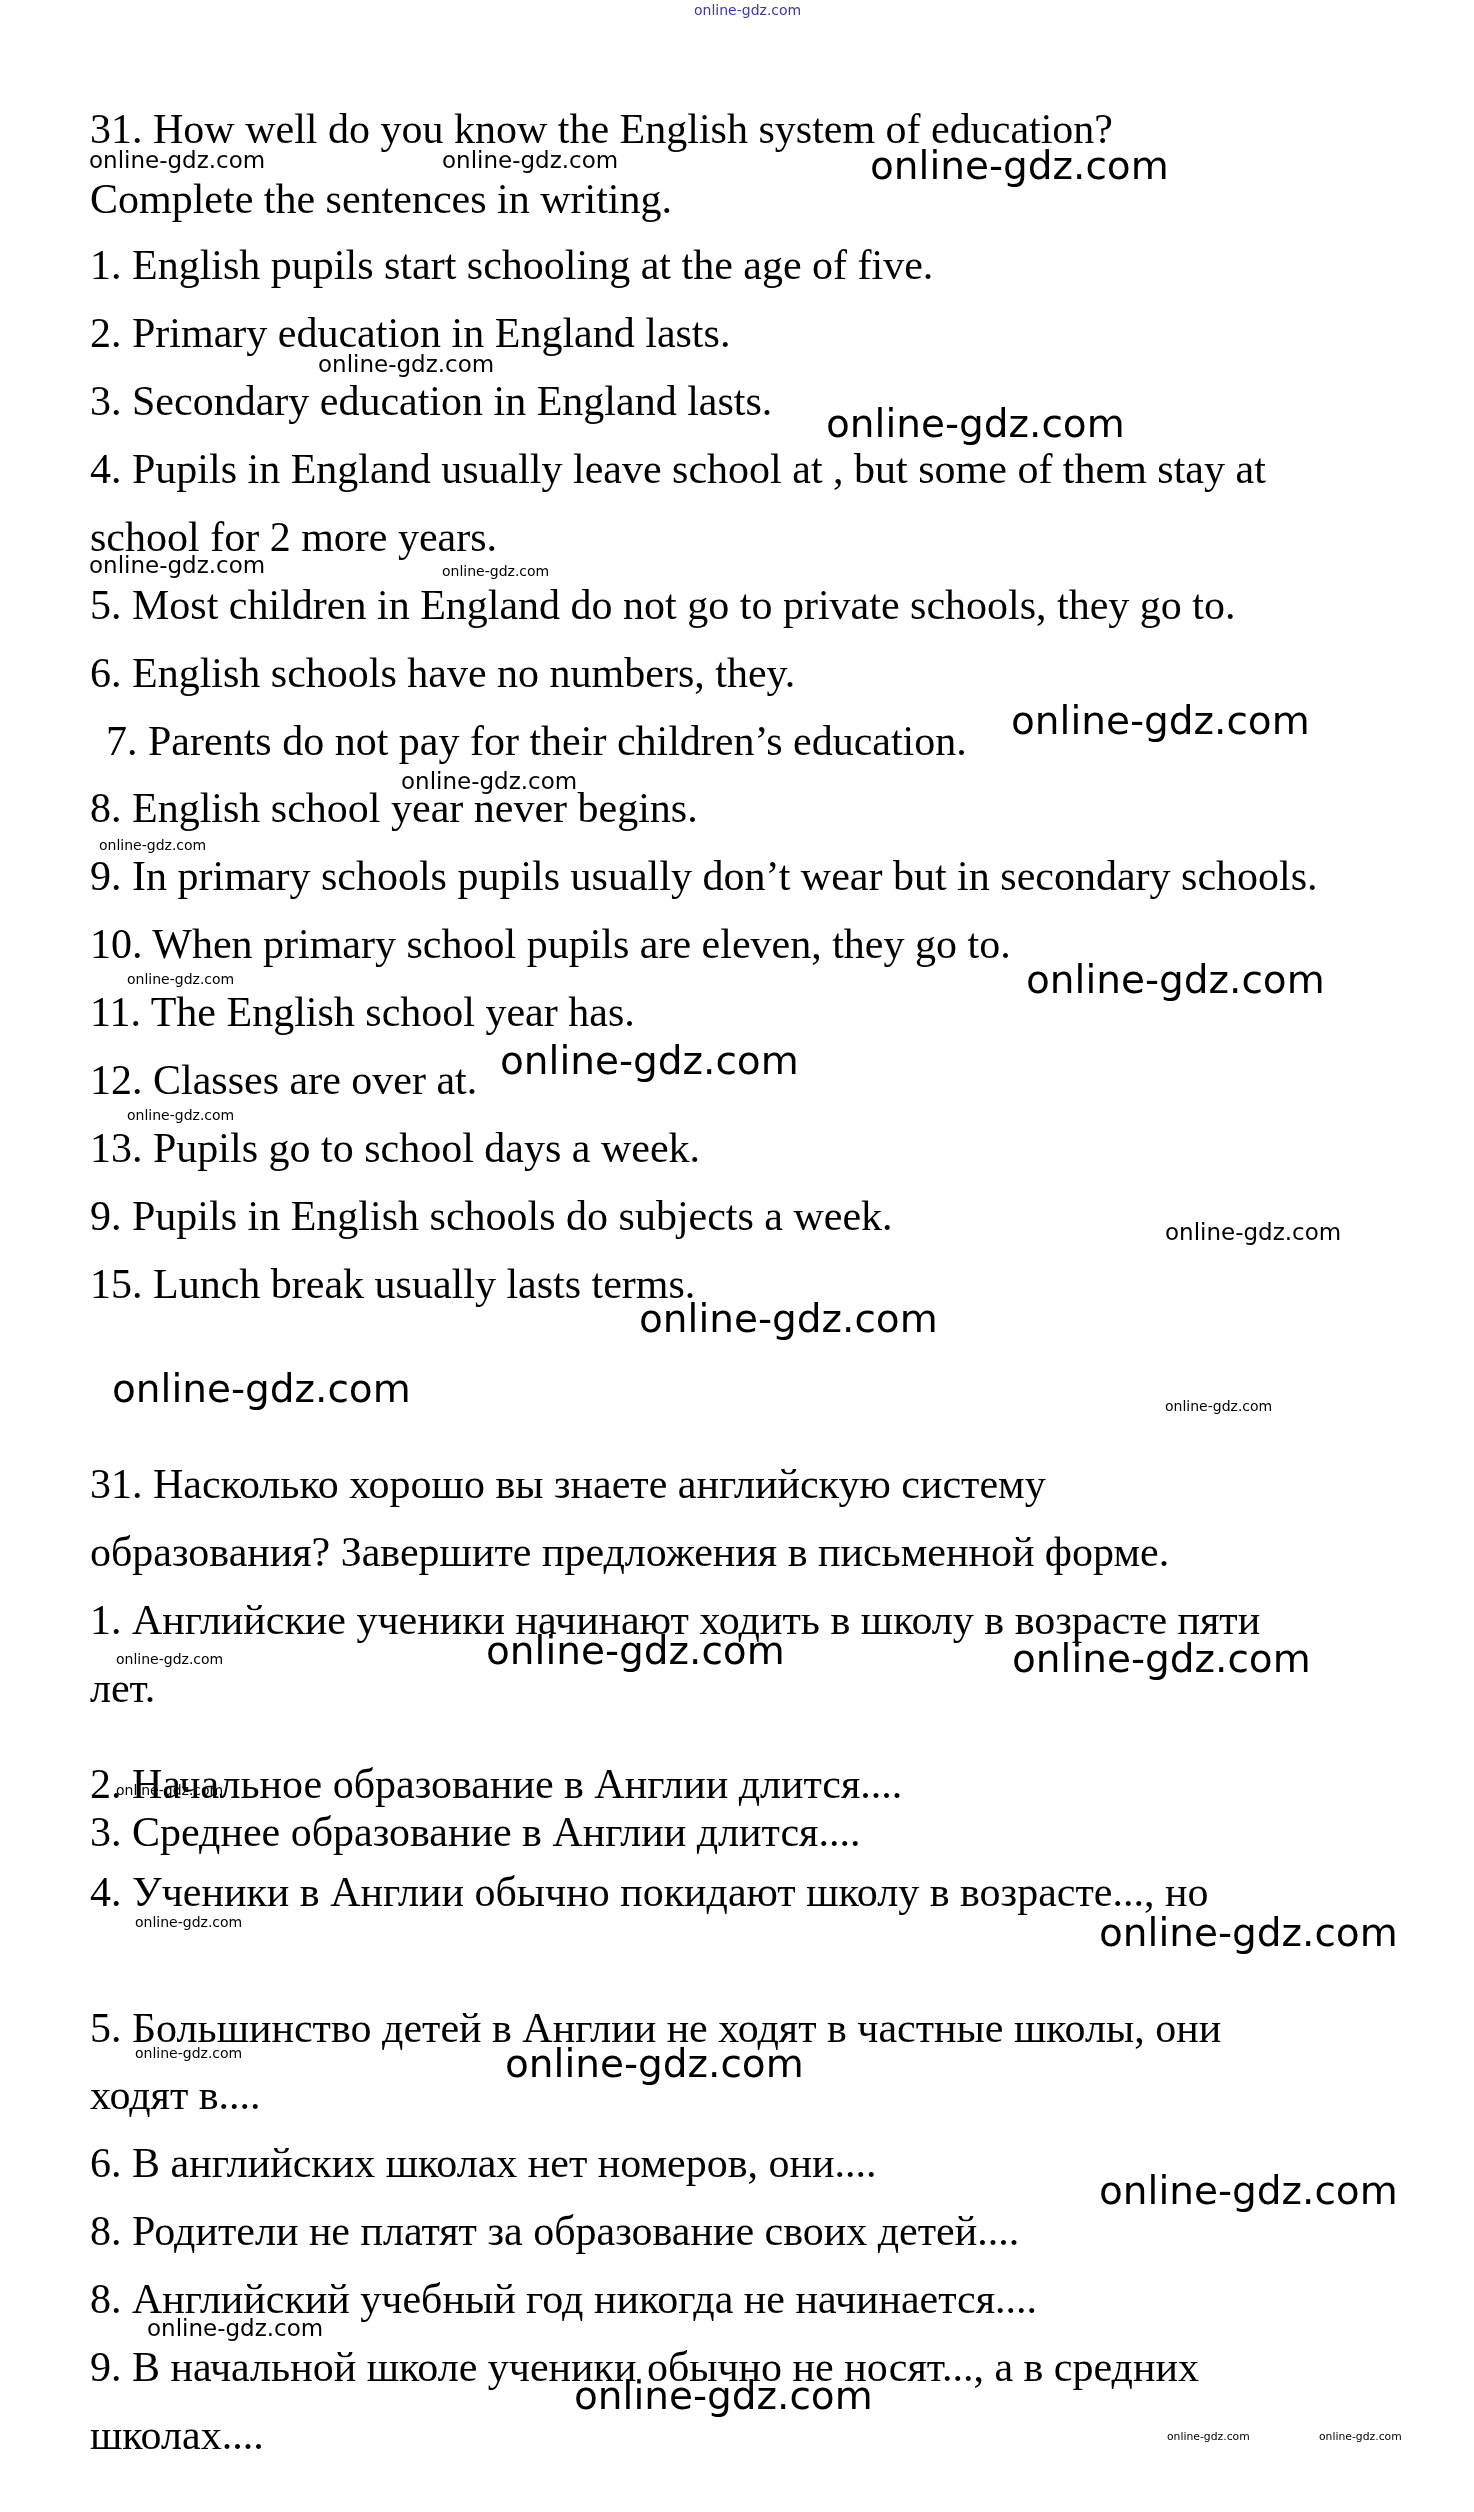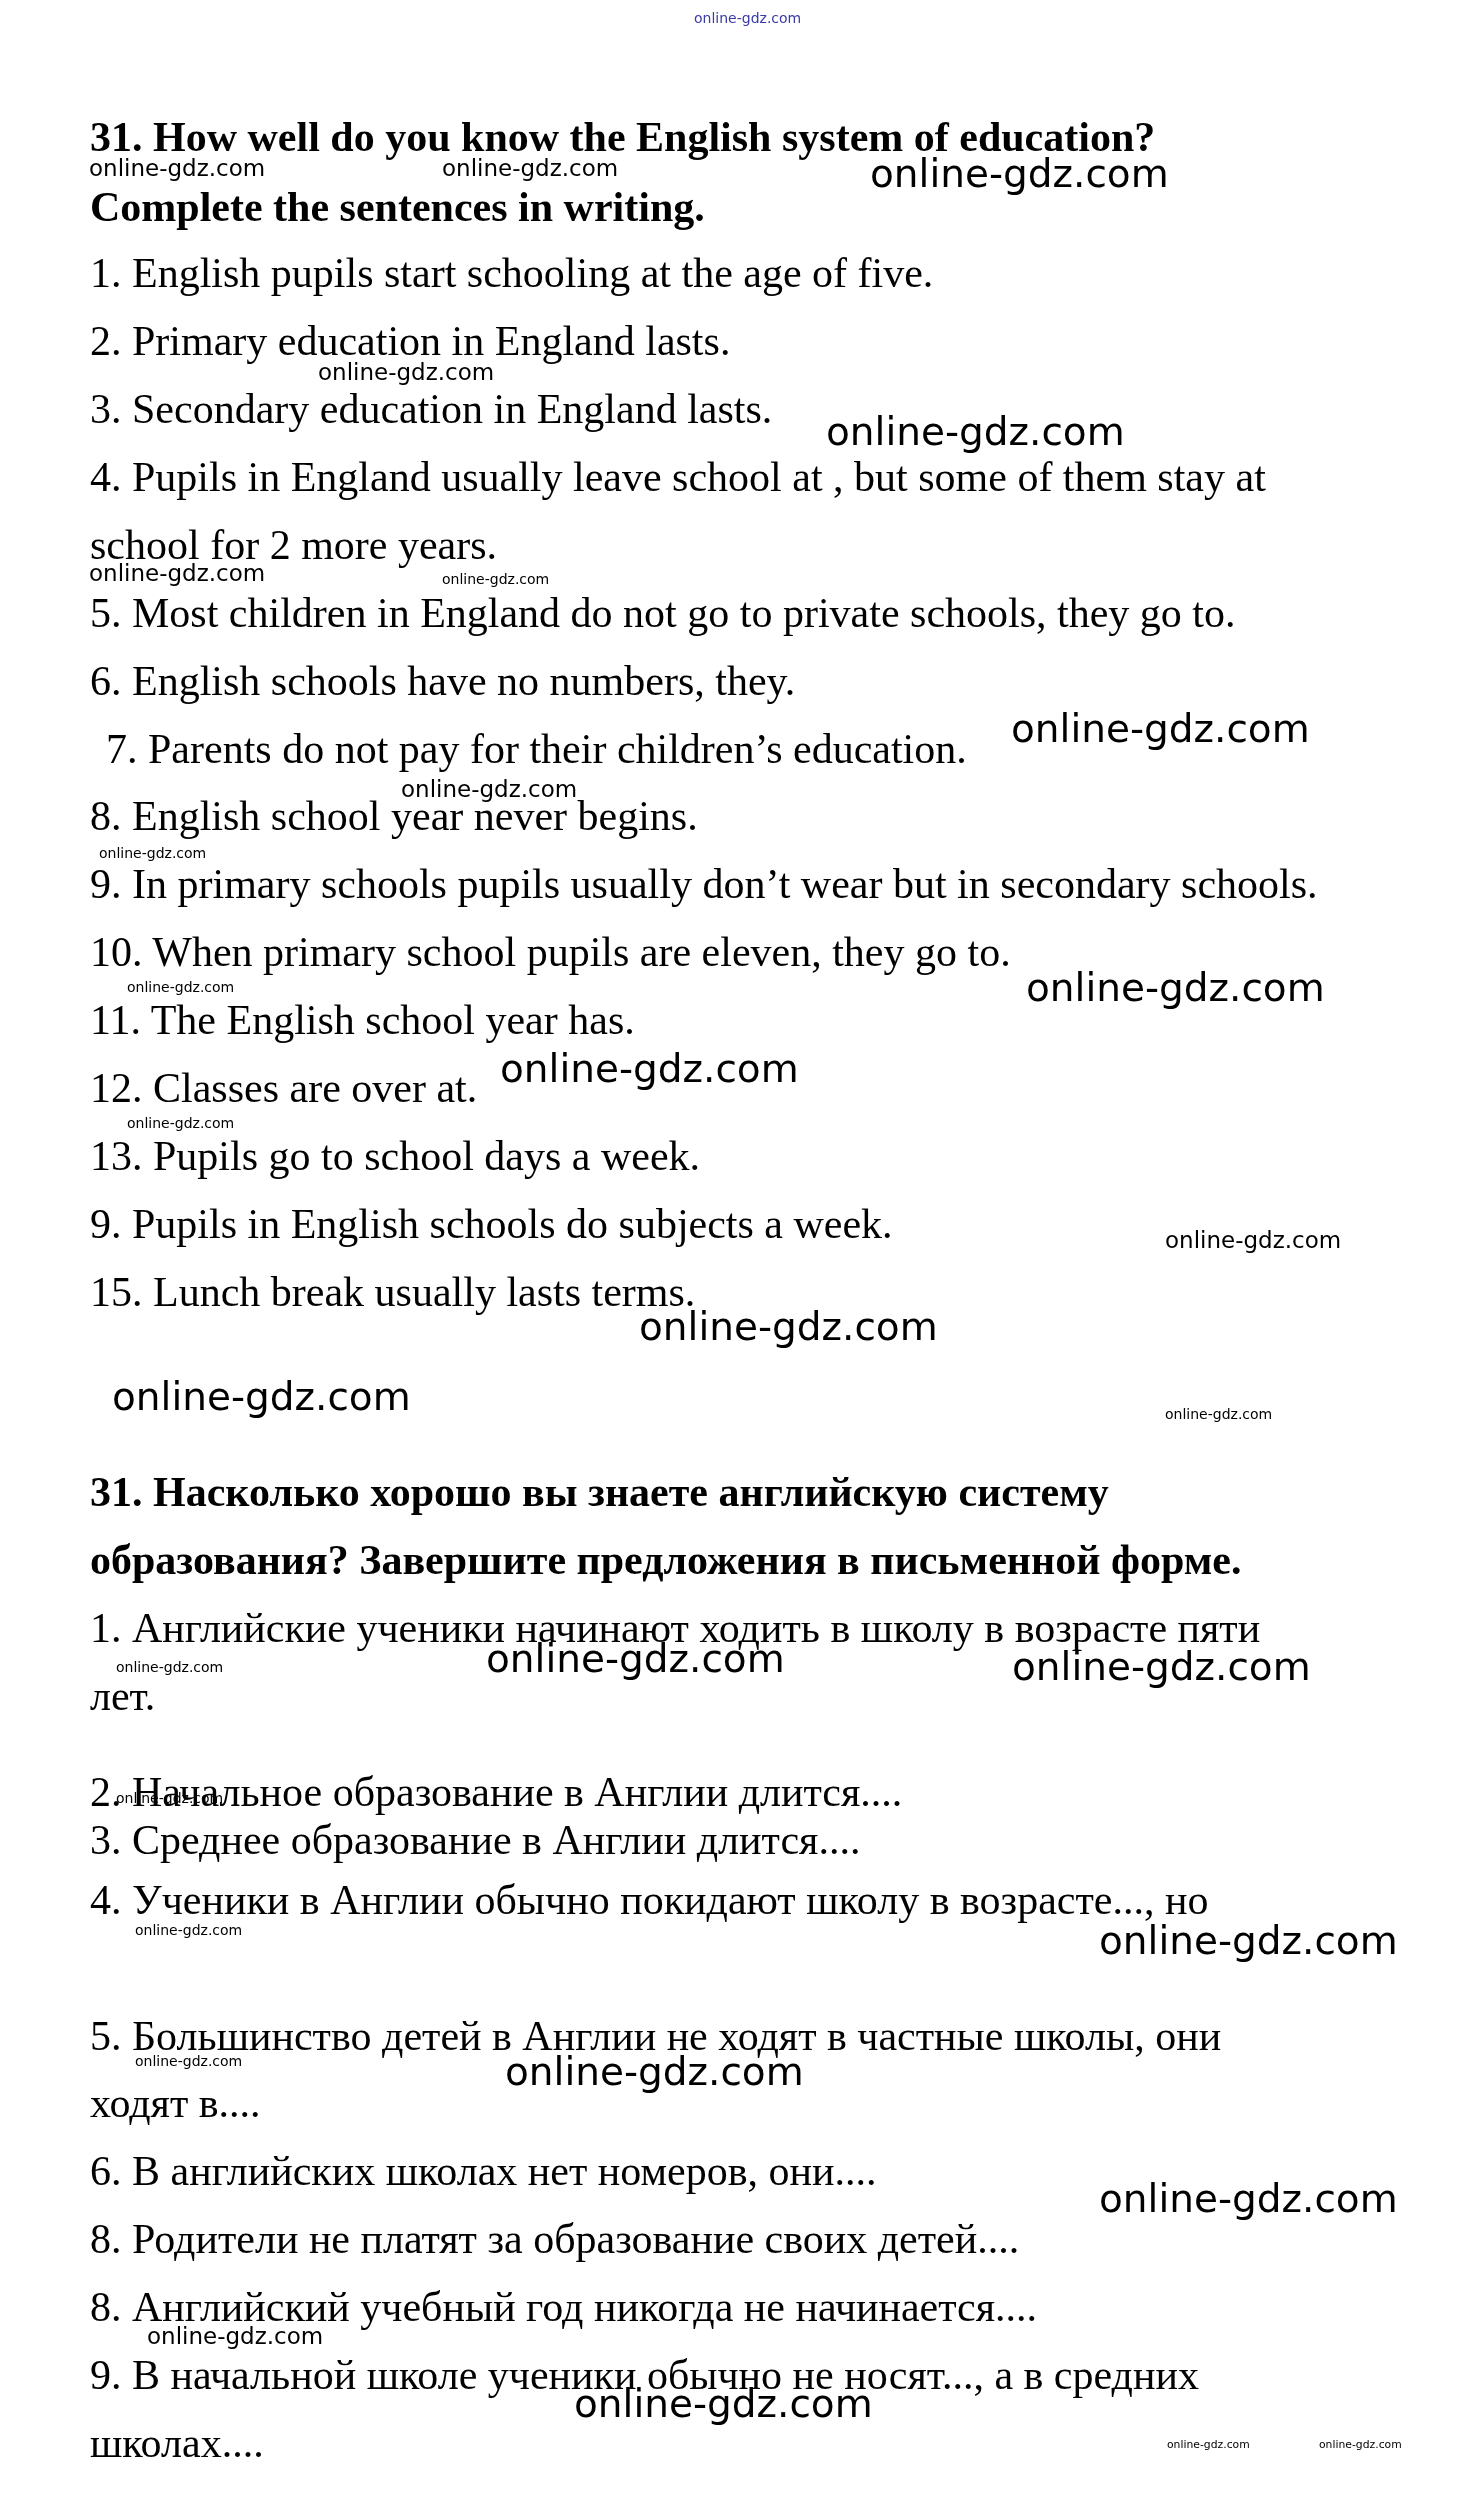--- a/index.html
+++ b/index.html
@@ -1,24 +1,24 @@
 <!DOCTYPE html>
 <html style="font-size:12.3px"><head>
 <meta charset="utf-8">
 <style>
   html, body { margin: 0; padding: 0; background: #ffffff; }
   body { width: 1474px; height: 2512px; position: relative; overflow: hidden; }
-  .page { position: absolute; left: 0; top: 8px; width: 1474px; height: 2064px; background: #fff; }
+  .page { position: absolute; left: 0; top: 0; width: 1474px; height: 2064px; background: #fff; }
   .line {
     position: absolute; left: 90px;
     font-family: "Liberation Serif", "DejaVu Serif", serif;
     color: #000; white-space: nowrap;
     font-size: 42px; line-height: 46px;
   }
-  .bold { font-weight: bold; }
+  .bold { font-weight: normal; }
   .wm {
     position: absolute; white-space: nowrap;
     font-family: "DejaVu Sans", "Liberation Sans", sans-serif;
     color: #000;
   }
   .wm-s { font-size: 23px; }
   .wm-xs { font-size: 14px; }
   .wm-l { font-size: 39px; }
   .wm-top { font-size: 14px; color: #3a3aa8; }
 </style>

